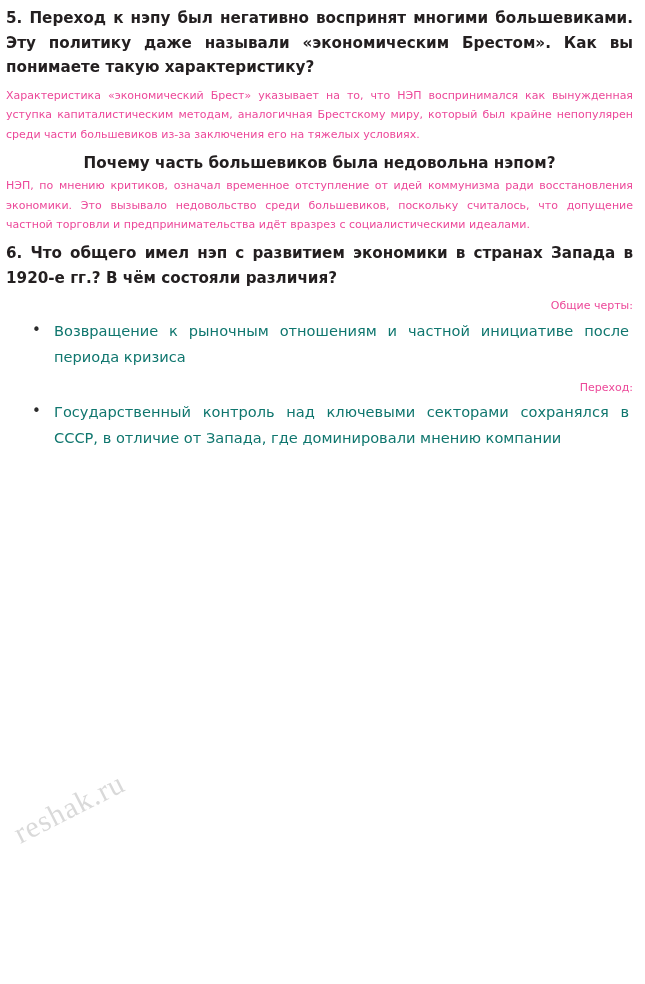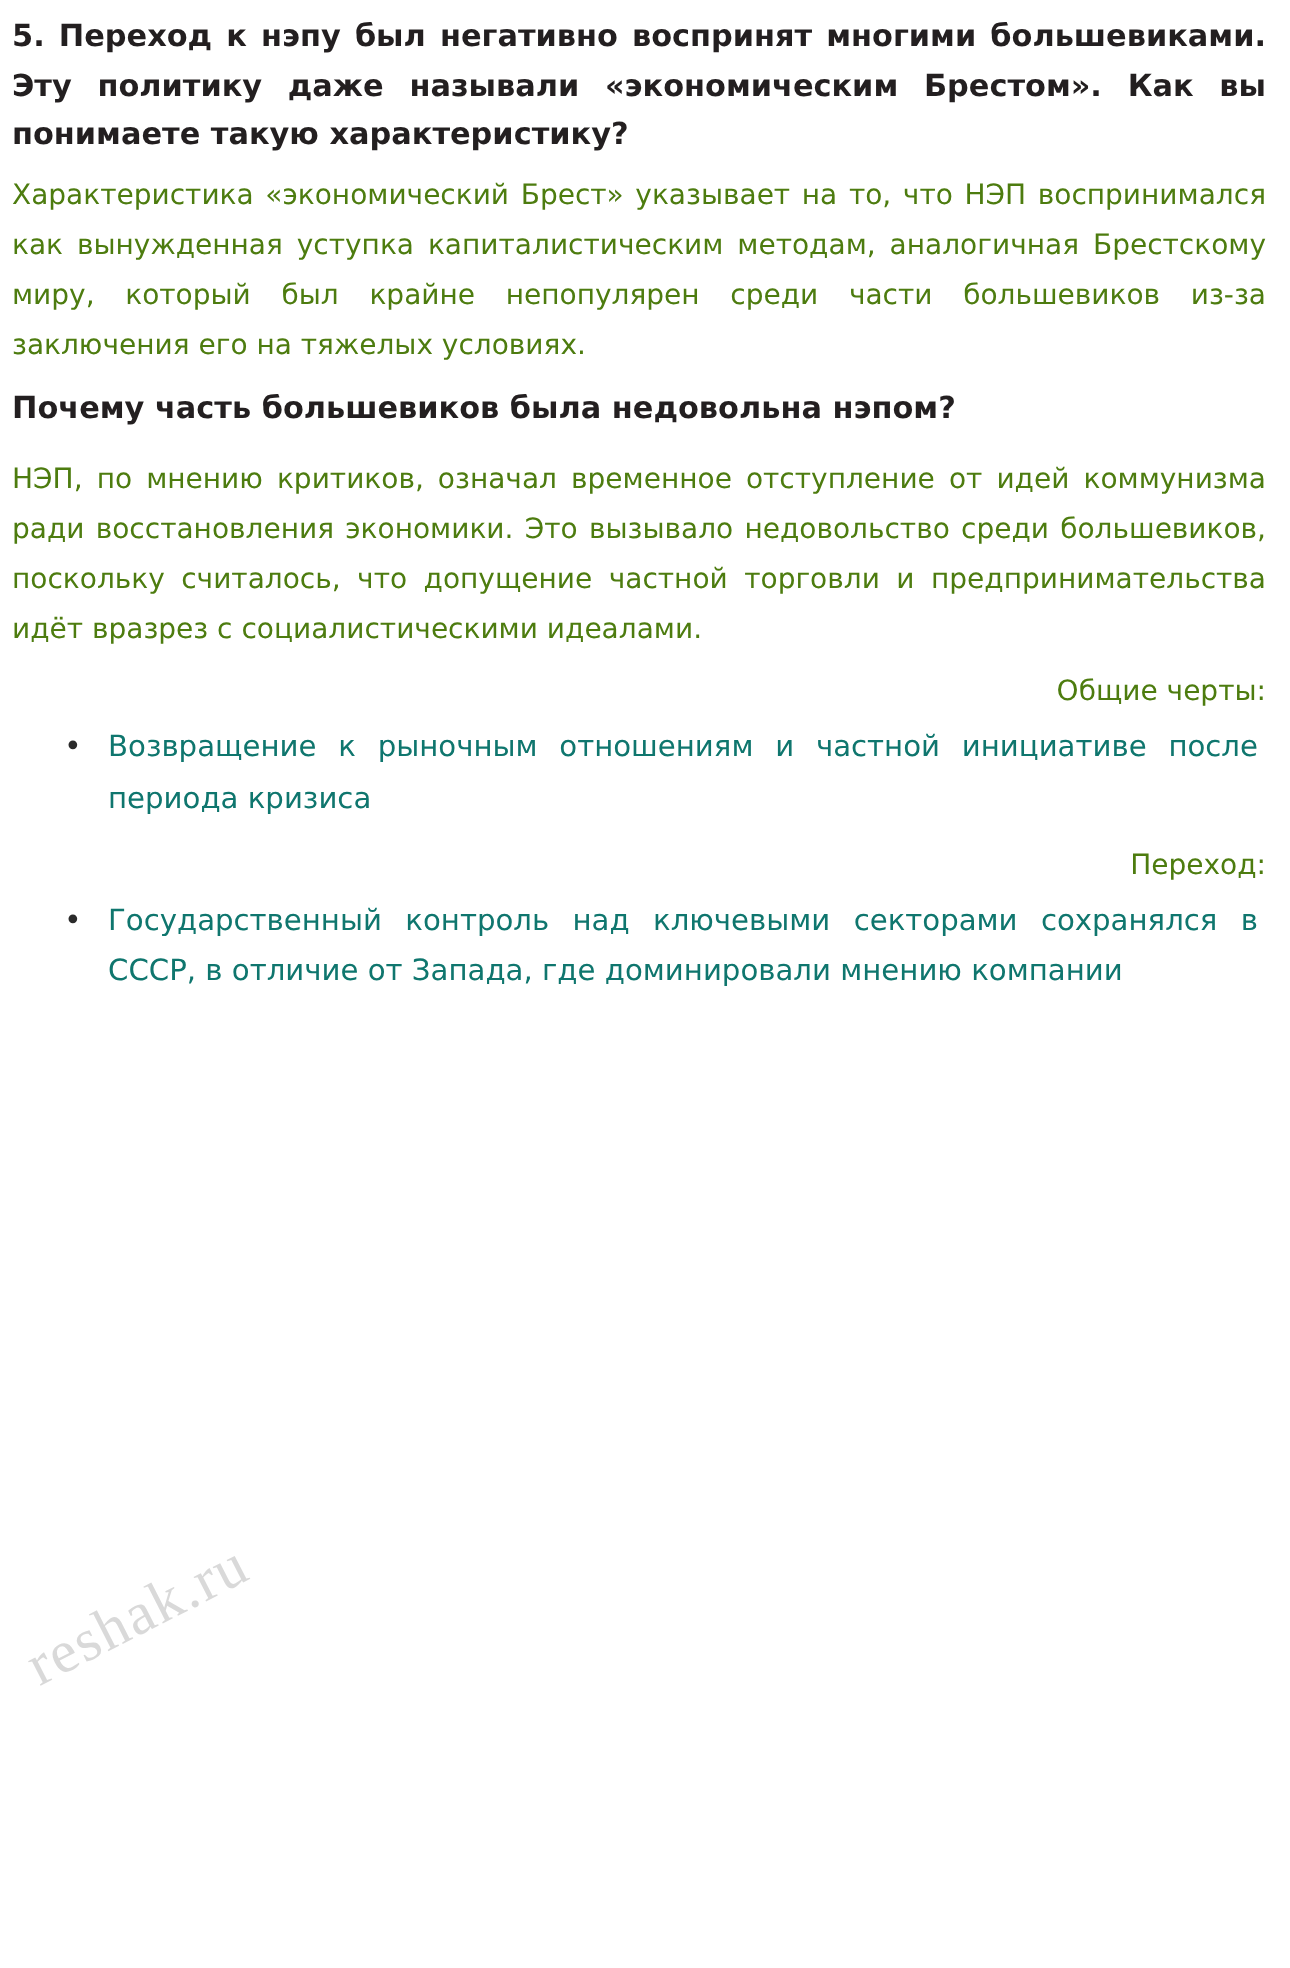--- a/index.html
+++ b/index.html
@@ -26,30 +26,30 @@
     font-weight: bold;
     font-size: 15.2px;
     line-height: 1.62;
     text-align: justify;
     text-justify: inter-word;
     margin: 0 0 6px 0;
     letter-spacing: 0px;
   }
   .q-heading.sub {
     margin-top: 2px;
-    margin-bottom: 12px;
-    text-align: left;
+    margin-bottom: 1px;
+    text-align: center;
   }
   .para {
-    font-size: 14px;
+    font-size: 11px;
     line-height: 1.78;
     text-align: justify;
     text-justify: inter-word;
     margin: 0 0 6px 0;
-    color: #4d7c0f;
+    color: #ec4899;
   }
   .para.plain {
     text-align: right;
   }
   .para-tight {
     margin-bottom: 2px;
   }
   ul.bullets {
     margin: 2px 0 8px 0;
     padding-left: 48px;
@@ -96,20 +96,21 @@
 <div class="page">
 
   <p class="q-heading">5. Переход к нэпу был негативно воспринят многими большевиками. Эту политику даже называли «экономическим Брестом». Как вы понимаете такую характеристику?</p>
 
   <p class="para">Характеристика «экономический Брест» указывает на то, что НЭП воспринимался как вынужденная уступка капиталистическим методам, аналогичная Брестскому миру, который был крайне непопулярен среди части большевиков из-за заключения его на тяжелых условиях.</p>
 
   <p class="q-heading sub">Почему часть большевиков была недовольна нэпом?</p>
 
   <p class="para">НЭП, по мнению критиков, означал временное отступление от идей коммунизма ради восстановления экономики. Это вызывало недовольство среди большевиков, поскольку считалось, что допущение частной торговли и предпринимательства идёт вразрез с социалистическими идеалами.</p>
 
+  <p class="q-heading">6. Что общего имел нэп с развитием экономики в странах Запада в 1920-е гг.? В чём состояли различия?</p>
 
   <p class="para plain para-tight">Общие черты:</p>
 
   <ul class="bullets">
     <li>Возвращение к рыночным отношениям и частной инициативе после периода кризиса</li>
   </ul>
 
   <p class="para plain para-tight">Переход:</p>
 
   <ul class="bullets last-line-clip">

